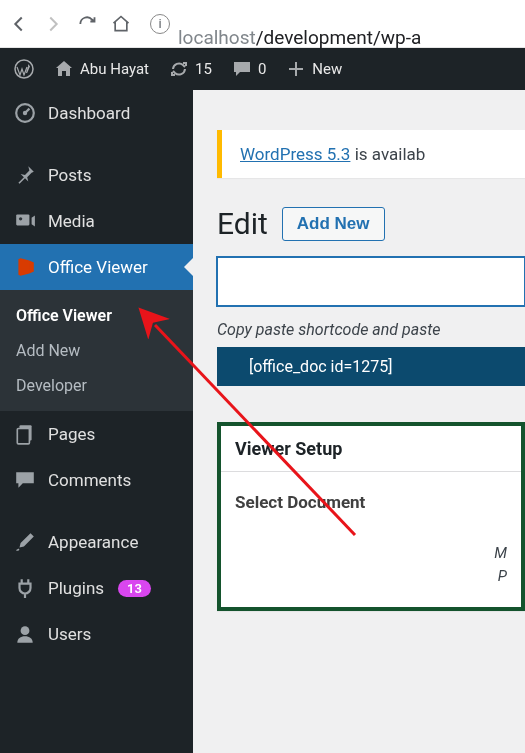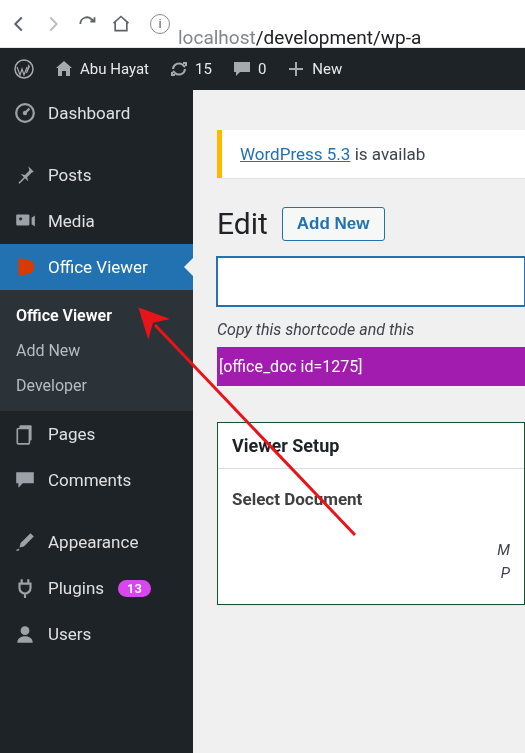--- a/index.html
+++ b/index.html
@@ -173,31 +173,31 @@
     padding: 12px 14px;
     font-size: 20px;
     outline: 2px solid #2271b1;
     outline-offset: -1px;
     margin-bottom: 14px;
   }
 
   .hint { font-style: italic; color: #3c434a; font-size: 16px; margin-bottom: 8px; white-space:nowrap;}
 
   .shortcode-box {
-    background: #a21caf;
+    background: #0c4a6e;
     color: #fff;
-    padding: 10px 2px;
+    padding: 10px 32px;
     font-size: 16px;
     margin-bottom: 36px;
     white-space:nowrap;
   }
 
   .postbox {
     background: #fff;
-    border: 1px solid #14532d;
+    border: 4px solid #14532d;
     box-shadow: 0 1px 1px rgba(0,0,0,.04);
   }
   .postbox-header {
     padding: 12px 14px;
     font-size: 18px;
     font-weight: 700;
     color: #1d2327;
     border-bottom: 1px solid #dcdcde;
   }
   .postbox-body { padding: 20px 14px; }
@@ -397,21 +397,21 @@
       <a>WordPress 5.3</a><span> is availab</span>
     </div>
 
     <div class="heading-row">
       <h1 class="page-heading">Edit</h1>
       <button class="add-new-btn">Add New</button>
     </div>
 
     <input type="text" class="title-input" value="" style="">
 
-    <div class="hint">Copy this shortcode and this</div>
+    <div class="hint">Copy paste shortcode and paste</div>
 
     <div class="shortcode-box">[office_doc id=1275]</div>
 
     <div class="postbox">
       <div class="postbox-header">Viewer Setup</div>
       <div class="postbox-body">
         <div class="field-label">Select Document</div>
         <div class="field-small">
           <span>M</span><br>
           <span>P</span>

